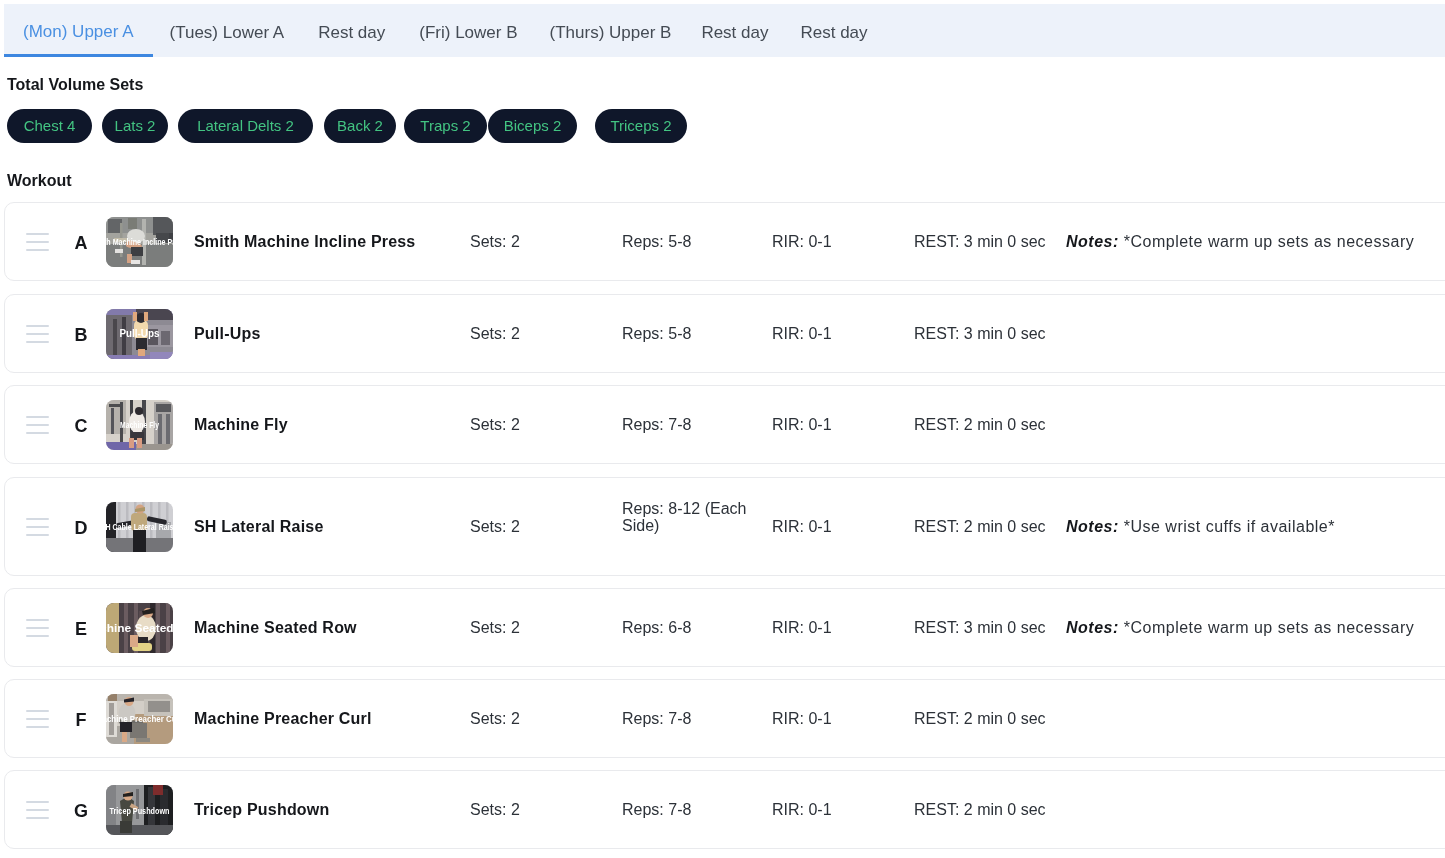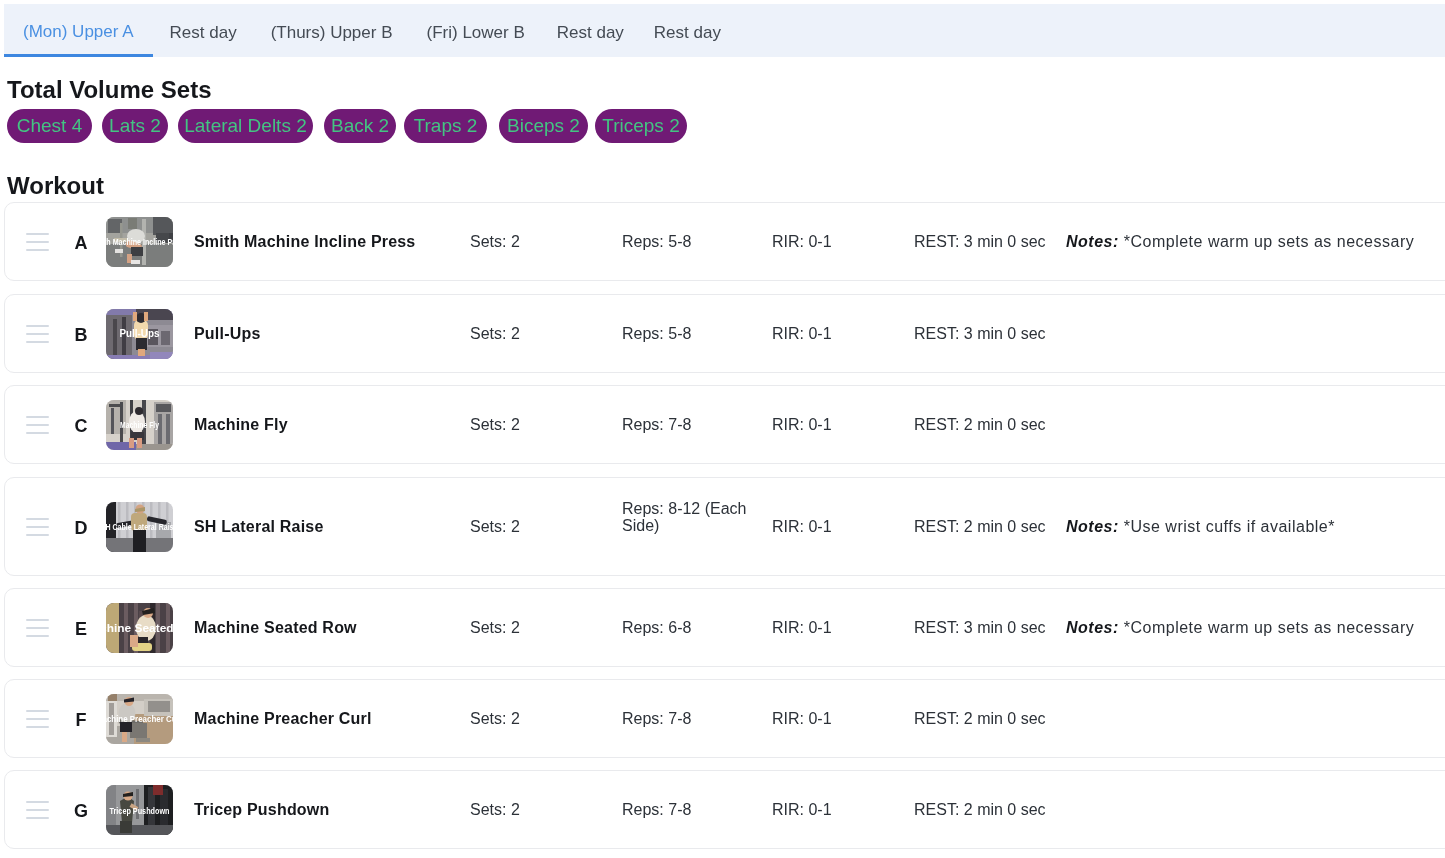--- a/index.html
+++ b/index.html
@@ -6,56 +6,57 @@
   html,body { width:1445px; height:858px; overflow:hidden; background:#fff;
     font-family:"Liberation Sans", sans-serif; }
   .tabbar { position:absolute; left:4px; top:4px; width:1441px; height:53px;
     background:#edf2fa; display:flex; }
   .tab { padding:5px 17px 0; display:flex; align-items:center; font-size:17px;
     color:#444b54; white-space:nowrap; }
   .tab.active { color:#4a90e2; border-bottom:3px solid #3d87e0; padding-left:19px; padding-right:19px; }
   .tab:nth-child(5) { padding-left:15px; }
   .tab:nth-child(6) { padding-left:13px; padding-right:14px; }
   .tab:nth-child(7) { padding-left:18px; }
-  h3.sec { position:absolute; left:7px; font-size:24px; font-weight:bold; color:#15171b; }
-  .chip { position:absolute; top:108.5px; height:34px; border-radius:17px; background:#701a75; color:#43c482;
-    font-size:19px; display:flex; align-items:center; justify-content:center; }
+  h3.sec { position:absolute; left:7px; font-size:16px; font-weight:bold; color:#15171b; }
+  .chip { position:absolute; top:108.5px; height:34px; border-radius:17px; background:#0f172a; color:#43c482;
+    font-size:15px; display:flex; align-items:center; justify-content:center; }
   .card { position:absolute; left:0; width:1600px; border:1px solid #e9eaed; border-radius:10px;
     background:#fff; height:78.5px; }
   .card.tall { height:99px; }
   .cards { position:absolute; left:4px; top:202px; width:1441px; height:652px; overflow:hidden; }
   .handle { position:absolute; left:21px; width:23px; }
   .handle div { height:2px; background:#d4dae2; border-radius:2px; margin-bottom:6px; }
   .letter { position:absolute; left:65px; width:22px; text-align:center; font-size:18px; font-weight:bold; color:#15171b; }
   .thumb { position:absolute; left:101px; width:67px; height:50px; border-radius:8px; overflow:hidden; }
   .thumb svg { display:block; }
   .ttl { position:absolute; left:189px; font-size:16px; font-weight:bold; color:#15171b; letter-spacing:0.2px; }
   .col { position:absolute; font-size:16px; color:#2c3138; }
   .c1 { left:465px; } .c2 { left:617px; width:135px; line-height:17px; } .card:not(.tall) .c2 { line-height:normal; } .c3 { left:767px; }
   .c4 { left:909px; } .c5 { left:1061px; letter-spacing:0.5px; }
   .col b { color:#15171b;font-style:italic; }
 </style>
 </head>
 <body>
 <div class="tabbar">
   <div class="tab active">(Mon) Upper A</div>
+  <div class="tab">(Tues) Lower A</div>
   <div class="tab">Rest day</div>
+  <div class="tab">(Fri) Lower B</div>
   <div class="tab">(Thurs) Upper B</div>
-  <div class="tab">(Fri) Lower B</div>
   <div class="tab">Rest day</div>
   <div class="tab">Rest day</div>
 </div>
 <h3 class="sec" style="top:76px;">Total Volume Sets</h3>
 <div class="chips">
   <div class="chip" style="left:7px; width:85px;">Chest 4</div>
   <div class="chip" style="left:102px; width:66px;">Lats 2</div>
   <div class="chip" style="left:178px; width:135px;">Lateral Delts 2</div>
   <div class="chip" style="left:324px; width:72px;">Back 2</div>
   <div class="chip" style="left:404px; width:83px;">Traps 2</div>
-  <div class="chip" style="left:499px; width:89px;">Biceps 2</div>
+  <div class="chip" style="left:488px; width:89px;">Biceps 2</div>
   <div class="chip" style="left:595px; width:92px;">Triceps 2</div>
 </div>
 <h3 class="sec" style="top:172px;">Workout</h3>
 <div class="cards">
 <div class="card" style="top:0px;">
   <div class="handle" style="top:30px;">
         <div></div>
         <div></div>
         <div style="margin-bottom:0;"></div>
       </div>

